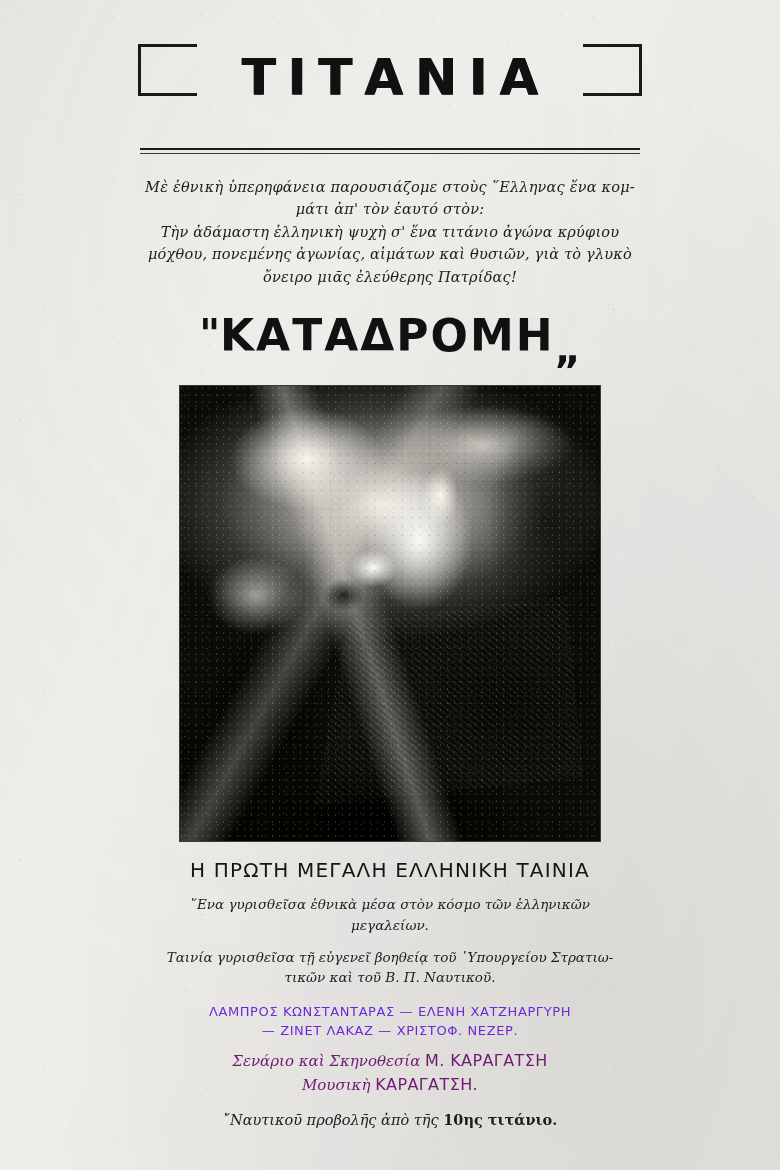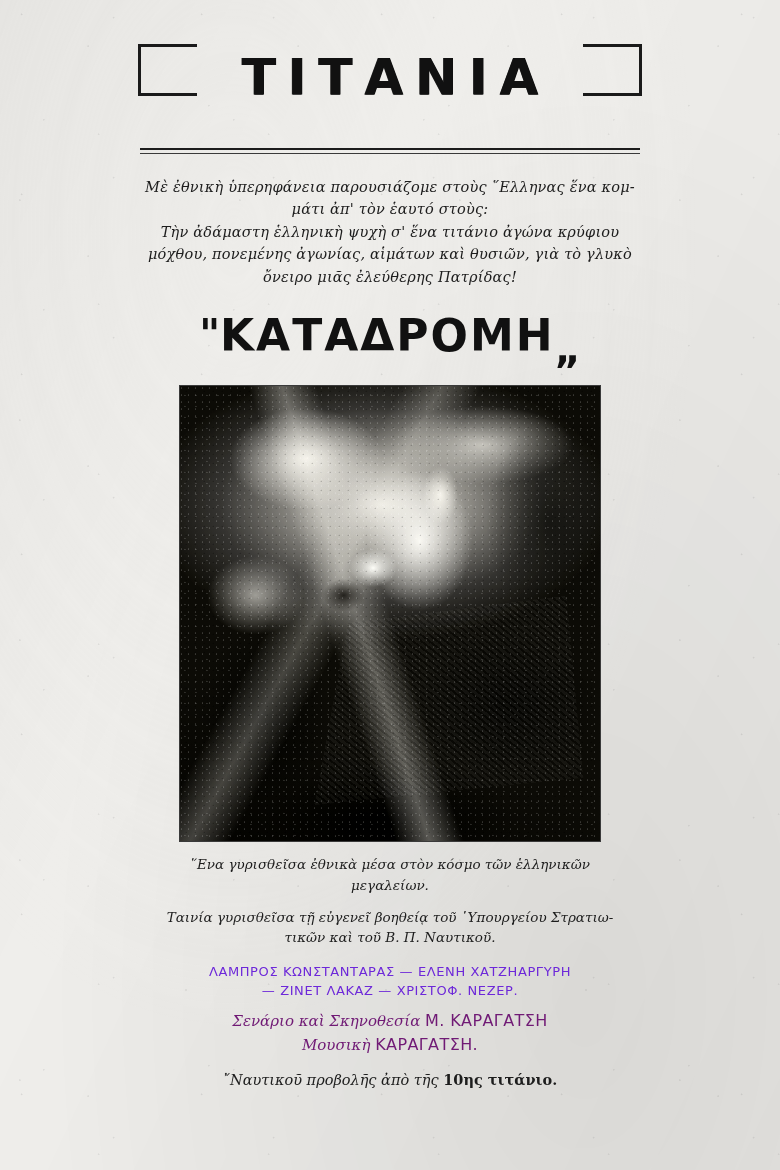--- a/index.html
+++ b/index.html
@@ -239,21 +239,21 @@
       <h1 class="main-title">ΤΙΤΑΝΙΑ</h1>
     </div>
 
     <div class="rules">
       <div class="r1"></div>
       <div class="r2"></div>
     </div>
 
     <p class="lede">
       <span>Μὲ ἐθνικὴ ὑπερηφάνεια παρουσιάζομε στοὺς ῞Ελληνας ἕνα κομ-</span><br>
-      <span>μάτι ἀπ' τὸν ἑαυτό στοὺς:</span>
+      <span>μάτι ἀπ' τὸν ἑαυτό στὸν:</span>
     </p>
 
     <p class="lede second">
       <span>Τὴν ἀδάμαστη ἑλληνικὴ ψυχὴ σ' ἕνα τιτάνιο ἀγώνα κρύφιου</span><br>
       <span>μόχθου, πονεμένης ἀγωνίας, αἱμάτων καὶ θυσιῶν, γιὰ τὸ γλυκὸ</span><br>
       <span>ὄνειρο μιᾶς ἐλεύθερης Πατρίδας!</span>
     </p>
 
     <h2 class="film-title">
       <span class="q open">"</span><span>ΚΑΤΑΔΡΟΜΗ</span><span class="q close">„</span>
@@ -263,20 +263,21 @@
       <div class="photo">
         <div class="ph-layer ph-l1"></div>
         <div class="ph-layer ph-l2"></div>
         <div class="ph-layer ph-l3"></div>
         <div class="ph-layer ph-l4"></div>
         <div class="ph-layer ph-l5"></div>
         <div class="ph-grain"></div>
       </div>
     </div>
 
+    <p class="tagline">Η ΠΡΩΤΗ ΜΕΓΑΛΗ ΕΛΛΗΝΙΚΗ ΤΑΙΝΙΑ</p>
 
     <p class="note">
       <span>῞Ενα γυρισθεῖσα ἐθνικὰ μέσα στὸν κόσμο τῶν ἑλληνικῶν</span><br>
       <span>μεγαλείων.</span>
     </p>
 
     <p class="note">
       <span>Ταινία γυρισθεῖσα τῇ εὐγενεῖ βοηθείᾳ τοῦ ῾Υπουργείου Στρατιω-</span><br>
       <span>τικῶν καὶ τοῦ Β. Π. Ναυτικοῦ.</span>
     </p>

